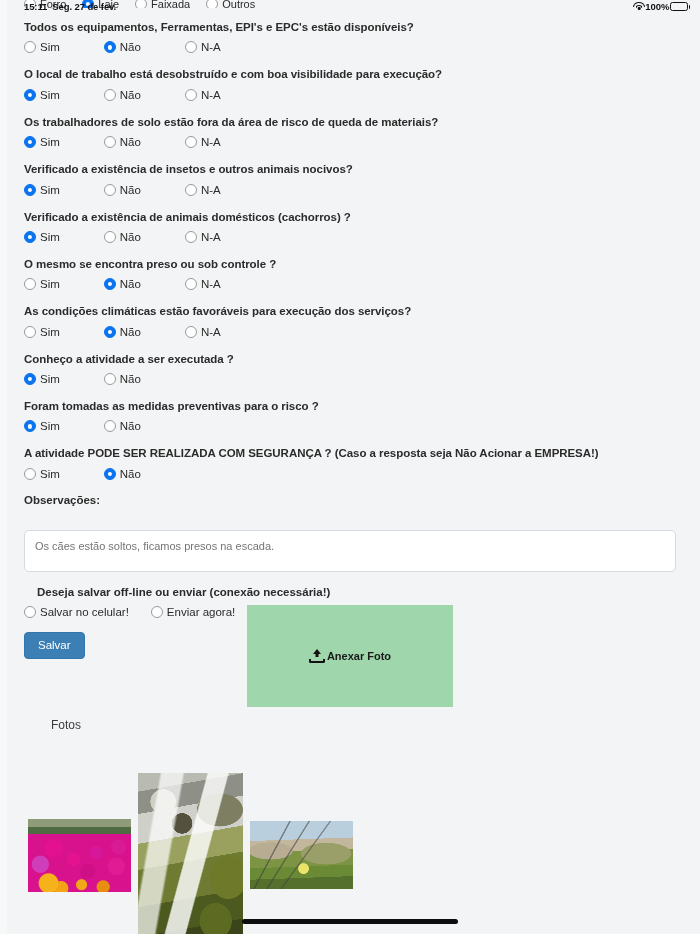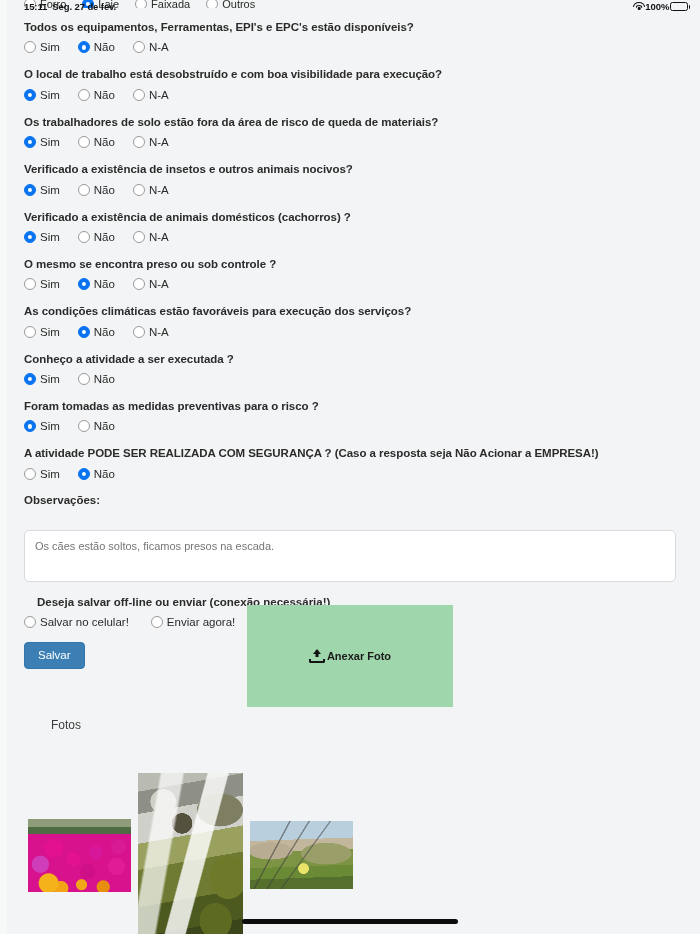--- a/index.html
+++ b/index.html
@@ -43,41 +43,41 @@
   .top-cut-inner .ropt { display:flex; align-items:center; gap:4px; margin-right:16px; font-size:11px; color:#2b2b2b; }
 
   
   .form { position:absolute; left:0; top:16px; width:700px; padding:0 24px; }
   .q-block { margin-bottom:0; }
   .q-label {
     font-size:11.5px; font-weight:700; color:#2b2b2b;
     line-height:1.25; margin:0 0 7px 0; letter-spacing:-0.05px;
   }
   .q-first { padding-top:4px; }
-  .opts { display:flex; align-items:flex-end; margin:0 0 14px 0; }
+  .opts { display:flex; align-items:flex-end; margin:0 0 14px 0;gap:26px; }
   .ropt { display:flex; align-items:center; gap:4px; margin-right:18px; font-size:11.5px; color:#2b2b2b; cursor:pointer; }
   .ropt:last-child { margin-right:0; }
 
   .radio {
     width:12px; height:12px; border-radius:50%;
     border:1.3px solid #9a9a9a; background:#fff;
     display:inline-block; flex:0 0 auto; position:relative;
   }
   .radio.on { background:#0a74f0; border-color:#0a74f0; }
   .radio.on::after {
     content:""; position:absolute; left:50%; top:50%;
     width:4.2px; height:4.2px; background:#fff; border-radius:50%;
     transform:translate(-50%,-50%);
   }
   .ropt-label { white-space:nowrap; }
 
   
   .obs-label { font-size:11.5px; font-weight:700; color:#2b2b2b; margin:4px 0 24px 0; }
   .obs-box {
-    width:652px; height:52px; background:#fff;
+    width:652px; height:42px; background:#fff;
     border:1px solid #d7dade; border-radius:5px;
     font-family:"Liberation Sans", sans-serif;
     font-size:11px; color:#8a8f94;
     padding:9px 10px; resize:none; outline:none; display:block;
   }
 
   .save-label { font-size:11.5px; font-weight:700; color:#2b2b2b; margin:14px 0 8px 0;padding-left:13px; }
   .save-opts { display:flex; align-items:center; margin-bottom:14px; }
   .save-opts .ropt { margin-right:22px; }
 

